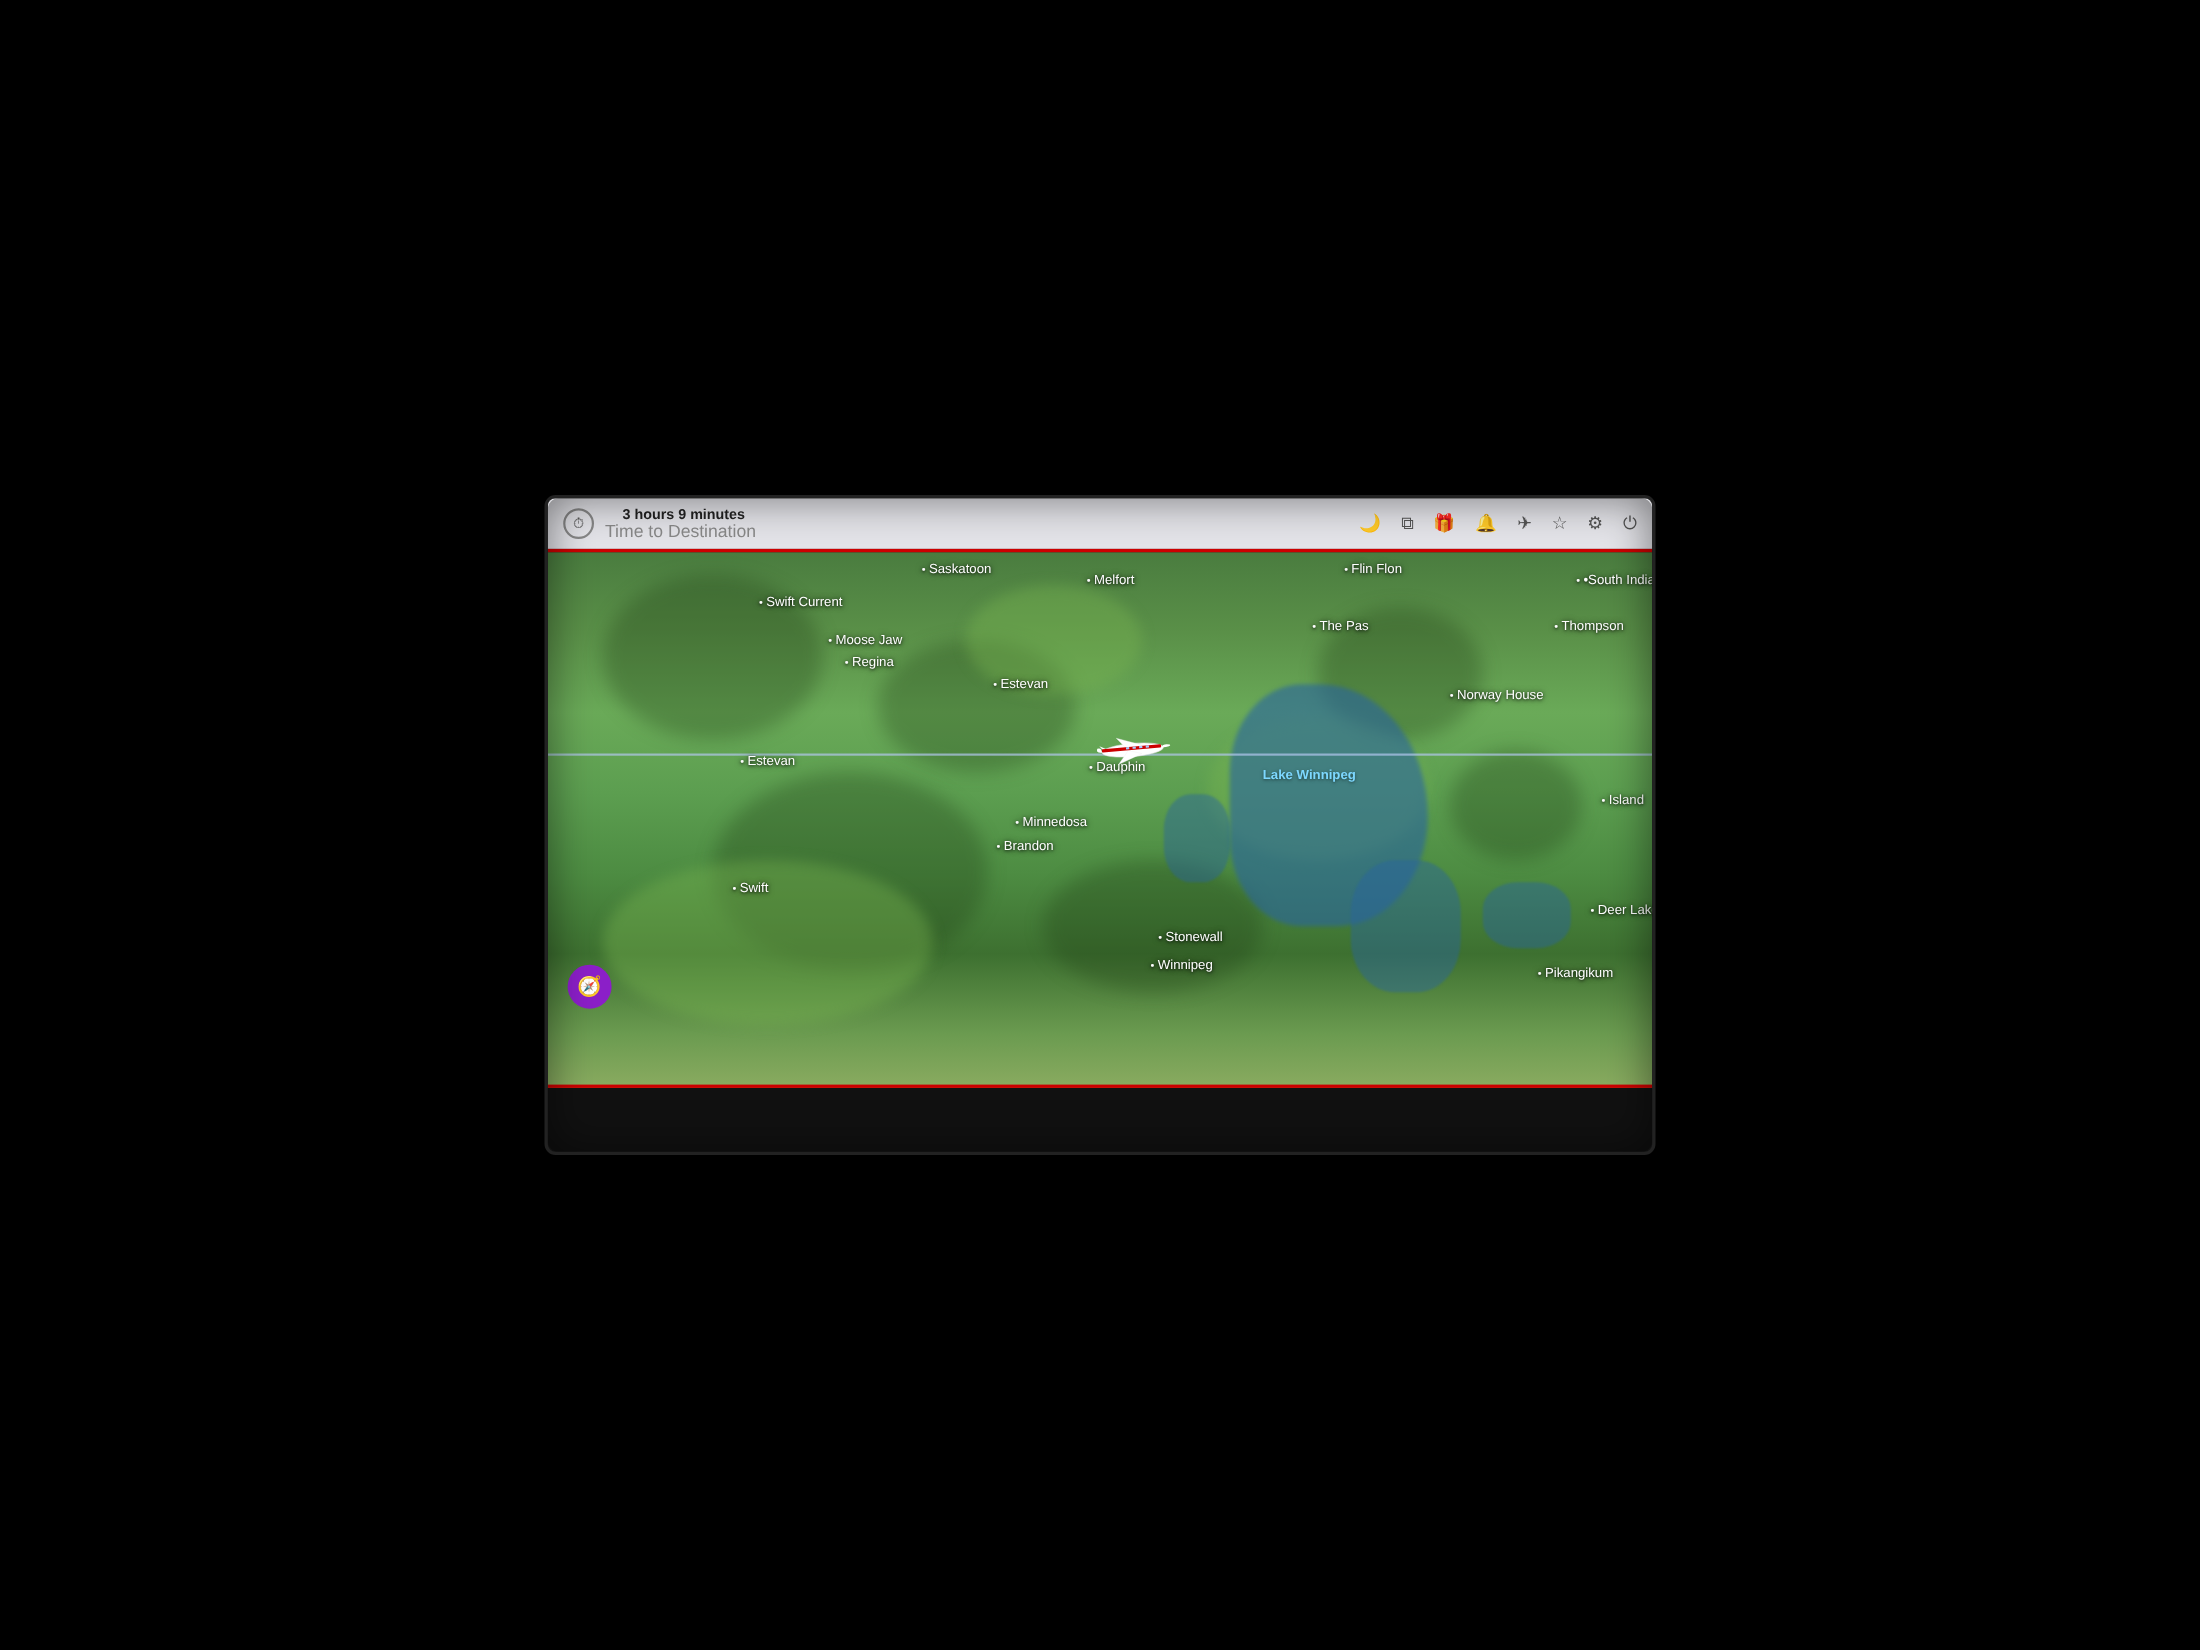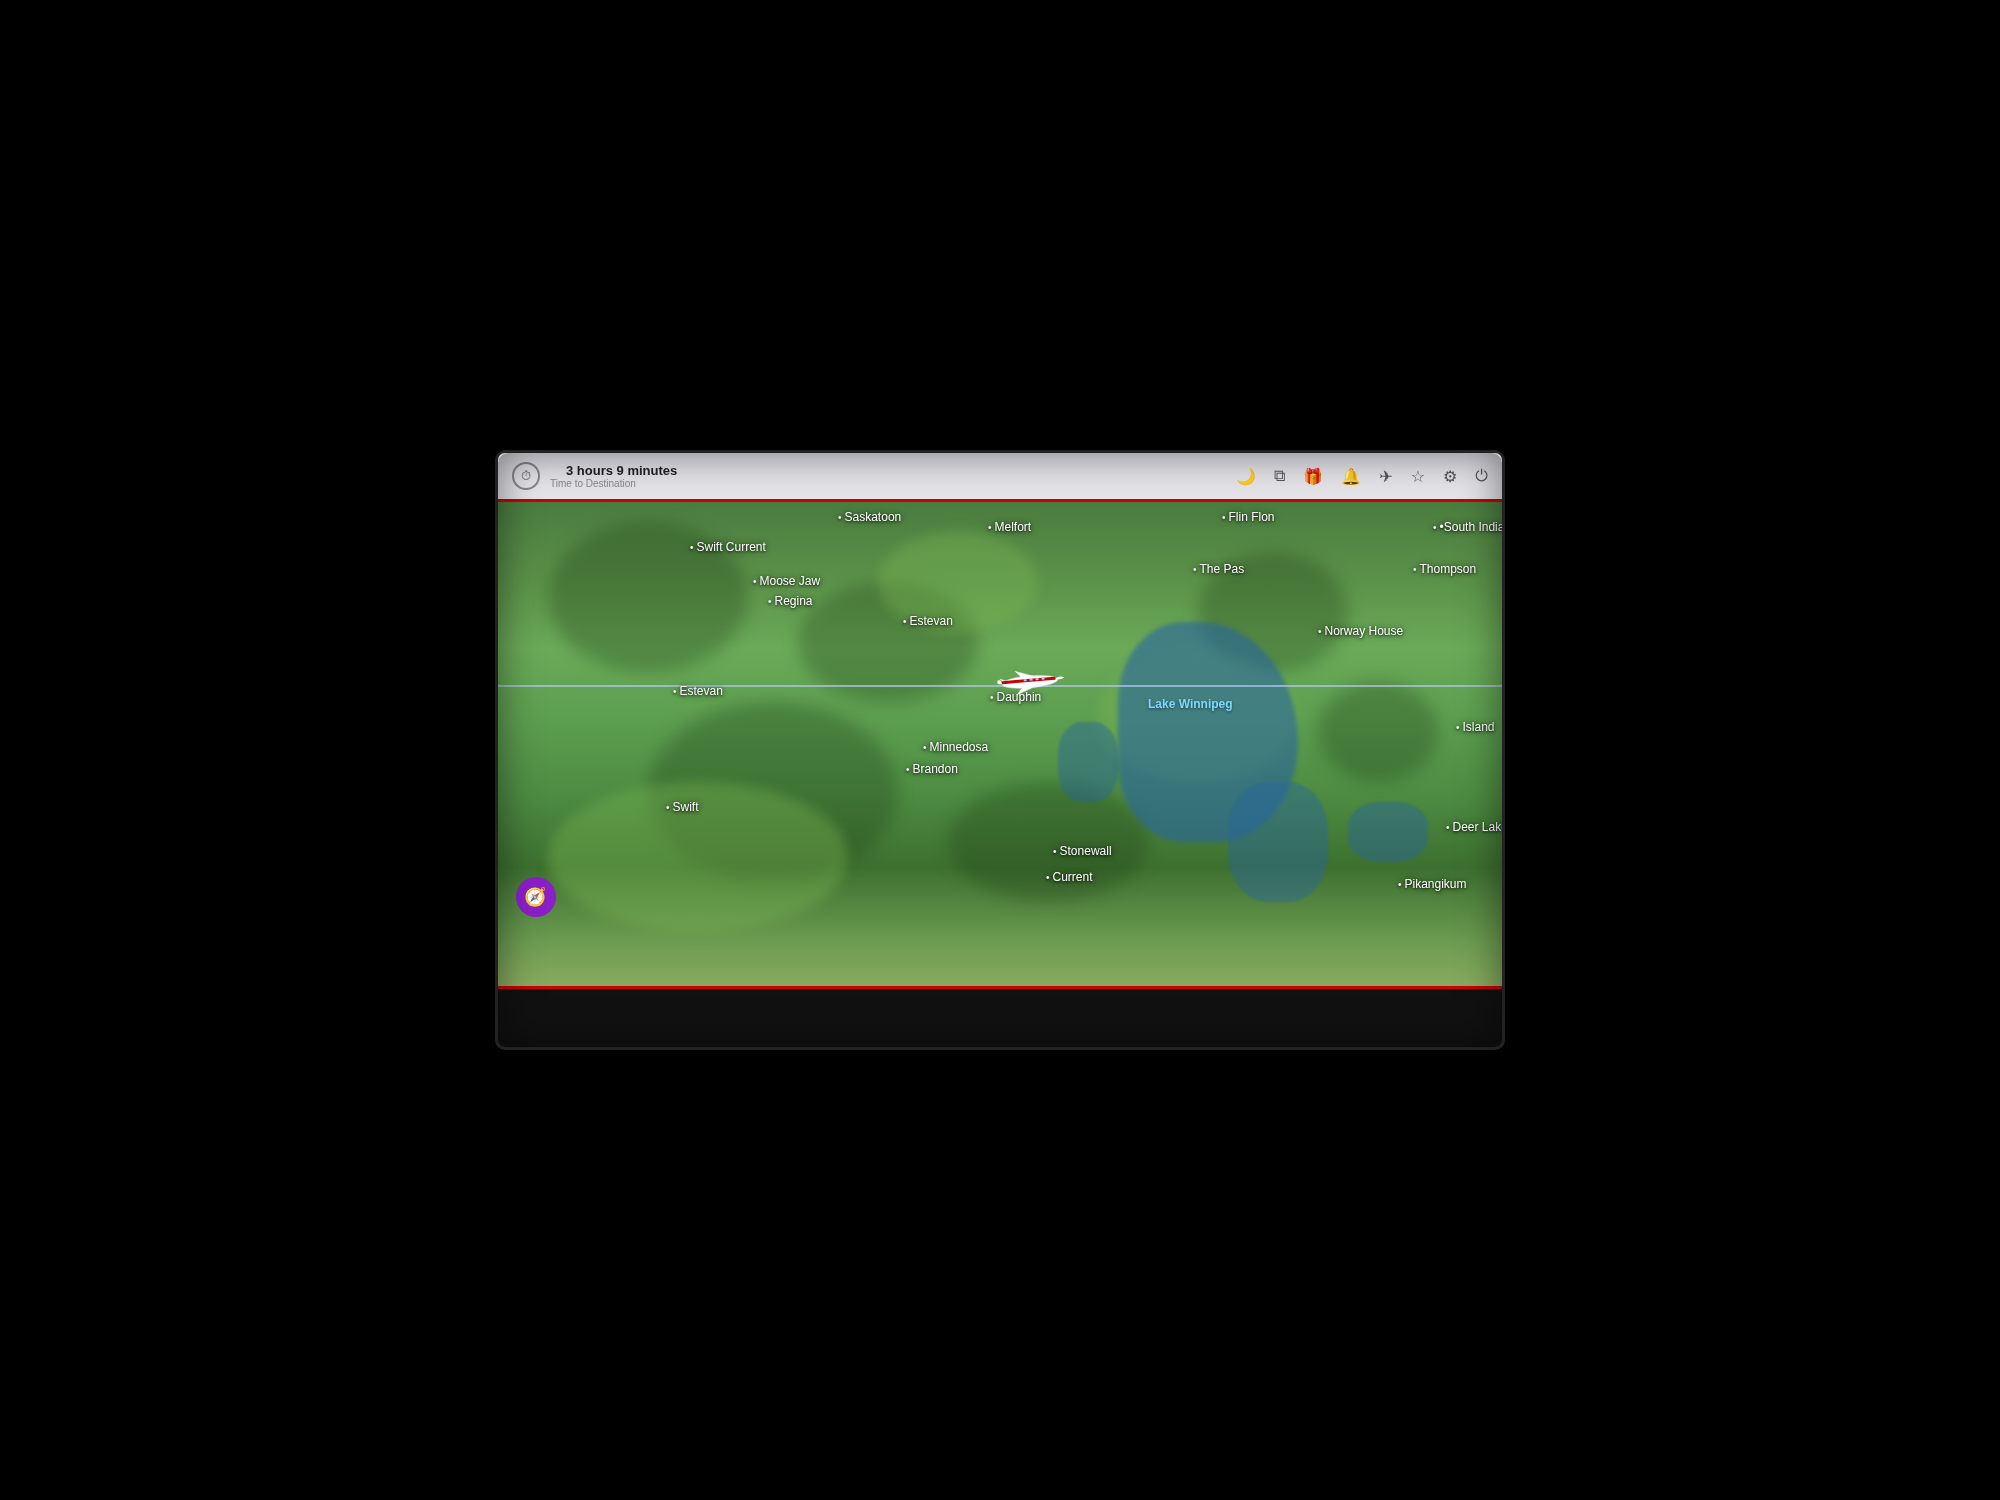--- a/index.html
+++ b/index.html
@@ -59,21 +59,21 @@
     }
 
     .time-info .main-time {
       font-size: 13px;
       font-weight: bold;
       color: #222;
       margin-left: 16px;
     }
 
     .time-info .sub-time {
-      font-size: 10px;
+      font-size: 16px;
       color: #888;
     }
 
     .top-bar-right {
       display: flex;
       align-items: center;
       gap: 18px;
     }
 
     .top-icon {
@@ -354,21 +354,21 @@
     <div class="city-label" style="left:405px; top:112px;">Estevan</div>
     <div class="city-label" style="left:820px; top:122px;">Norway House</div>
     <div class="city-label" style="left:175px; top:182px;">Estevan</div>
     <div class="city-label" style="left:492px; top:188px;">Dauphin</div>
     <div class="city-label" style="left:425px; top:238px;">Minnedosa</div>
     <div class="city-label" style="left:408px; top:260px;">Brandon</div>
     <div class="city-label" style="left:168px; top:298px;">Swift</div>
     <div class="city-label" style="left:958px; top:218px;">Island</div>
     <div class="city-label" style="left:948px; top:318px;">Deer Lake</div>
     <div class="city-label" style="left:555px; top:342px;">Stonewall</div>
-    <div class="city-label" style="left:548px; top:368px;">Current</div>
+    <div class="city-label" style="left:548px; top:368px;">Winnipeg</div>
     <div class="city-label" style="left:900px; top:375px;">Pikangikum</div>
 
     <div class="compass-btn">
       <span>🧭</span>
     </div>
 
   </div>
 
   <div class="bottom-red-line"></div>
 

